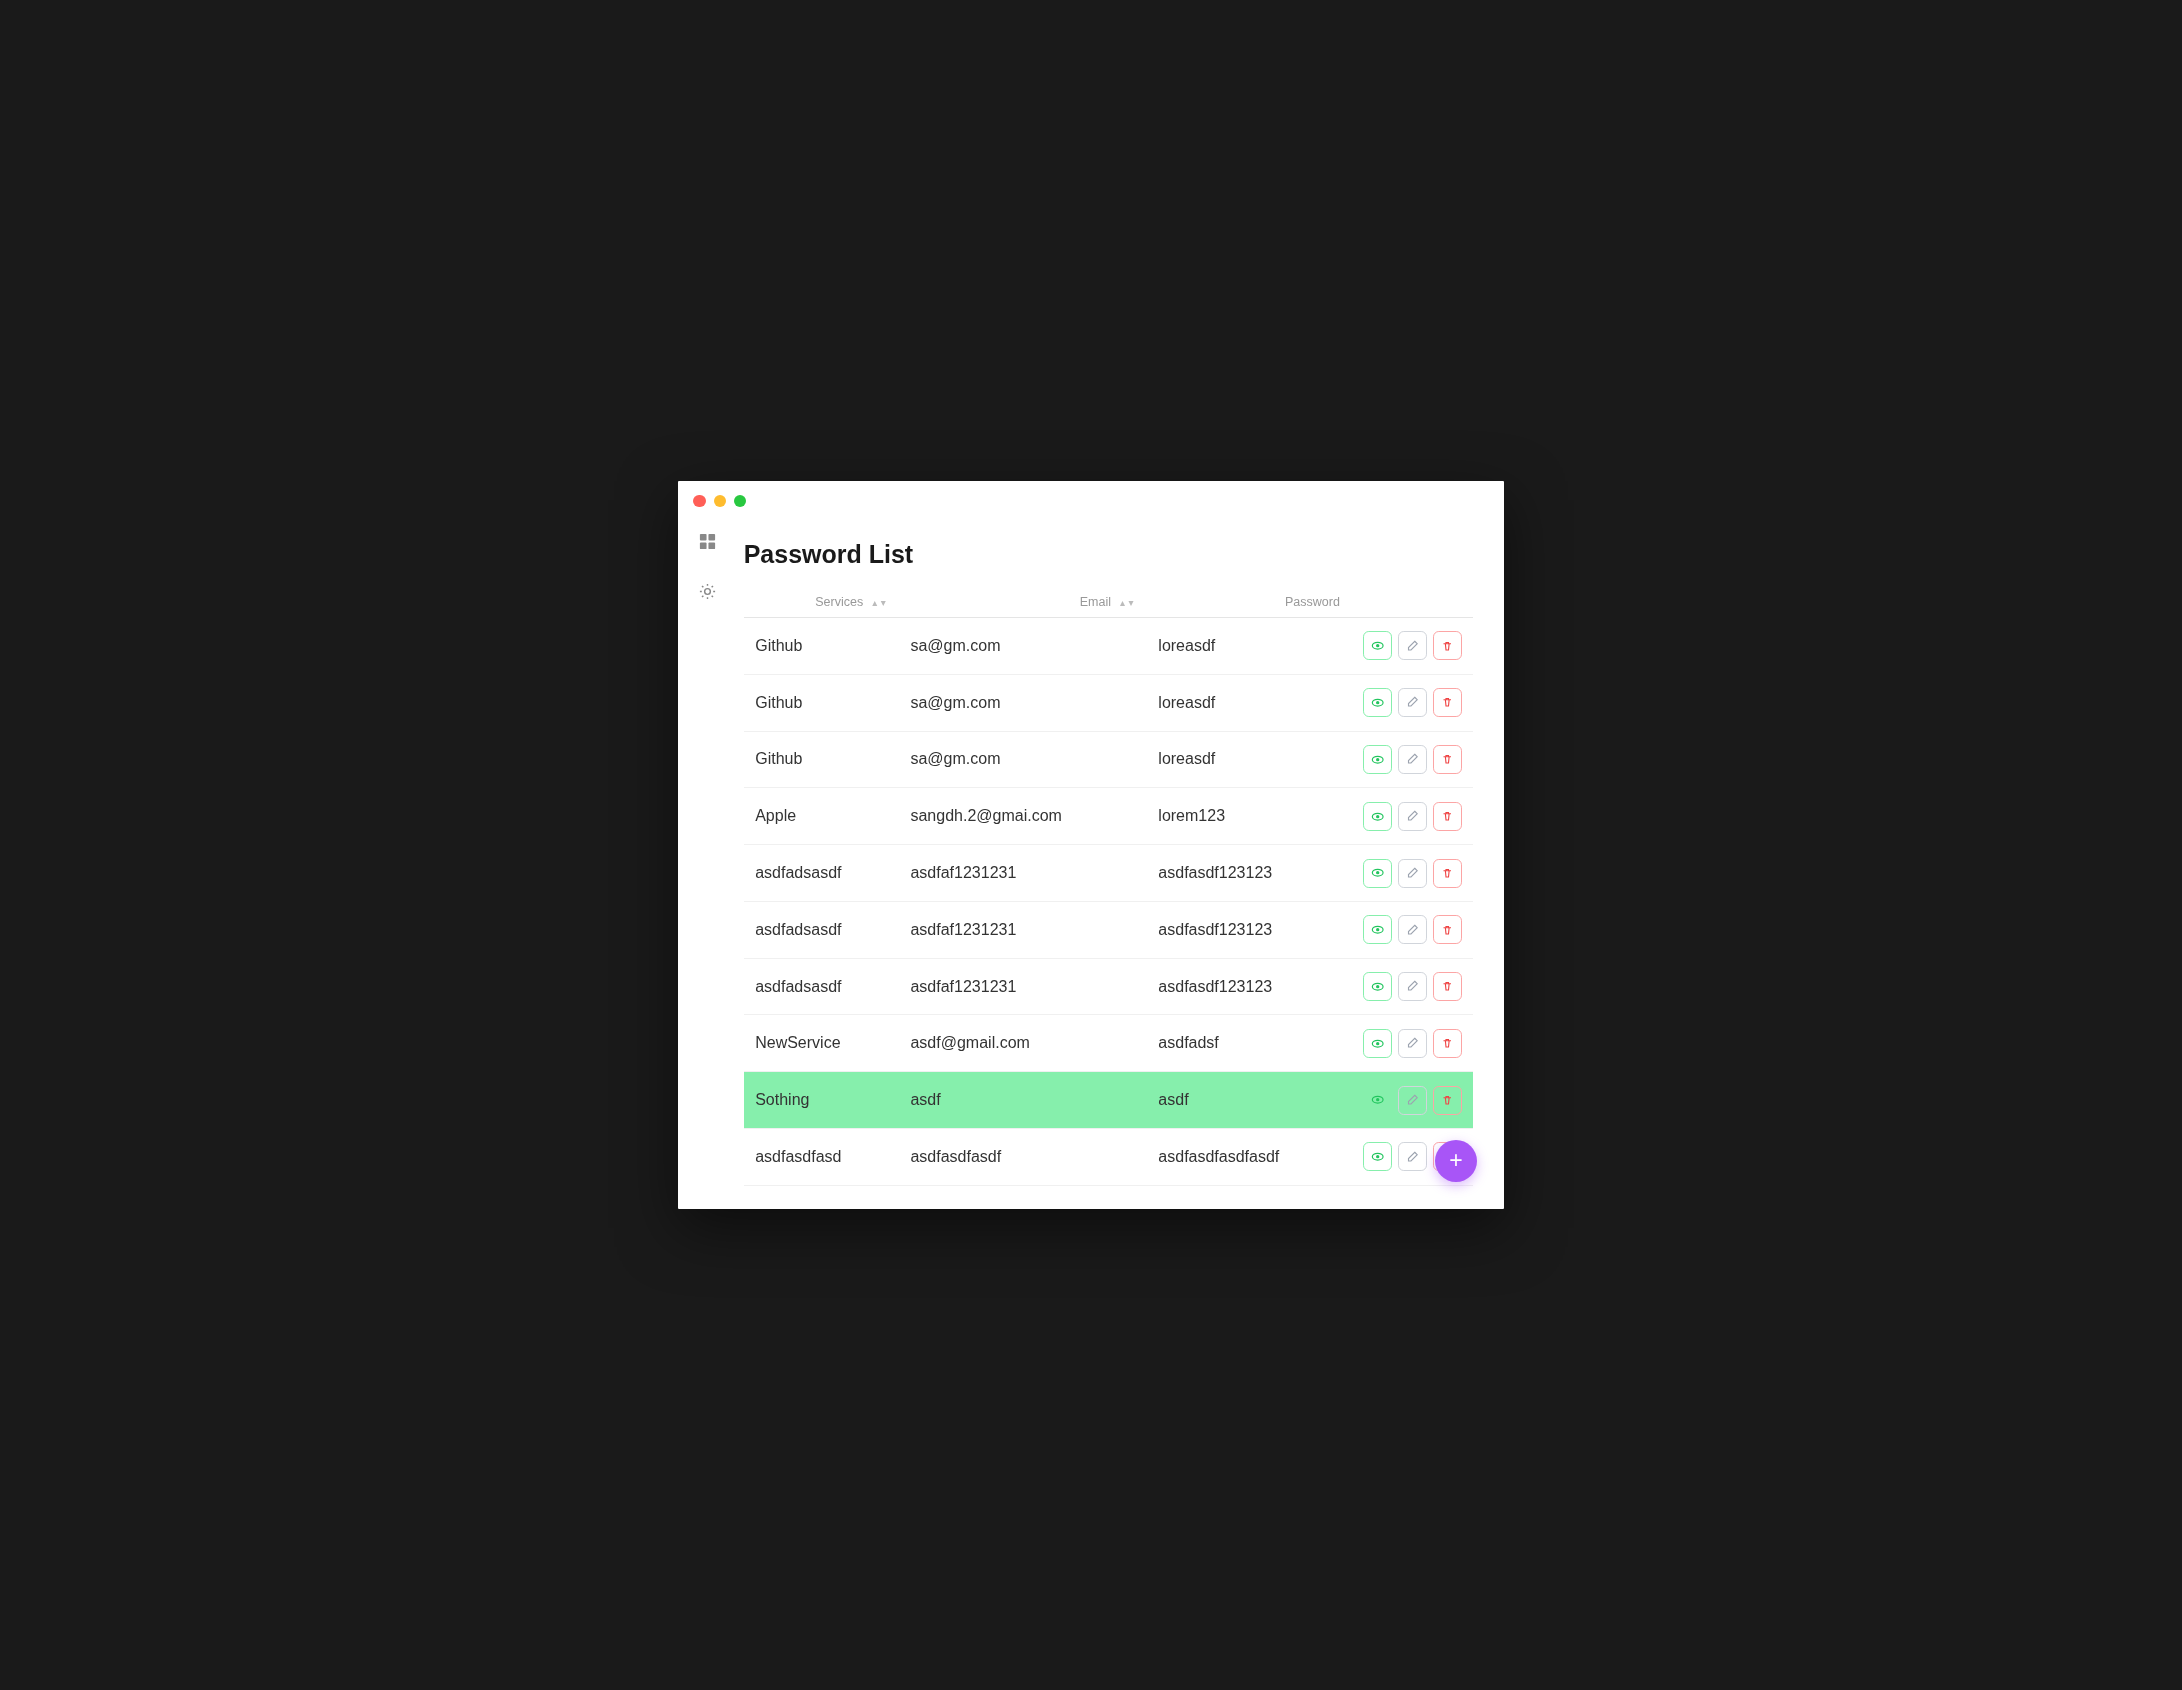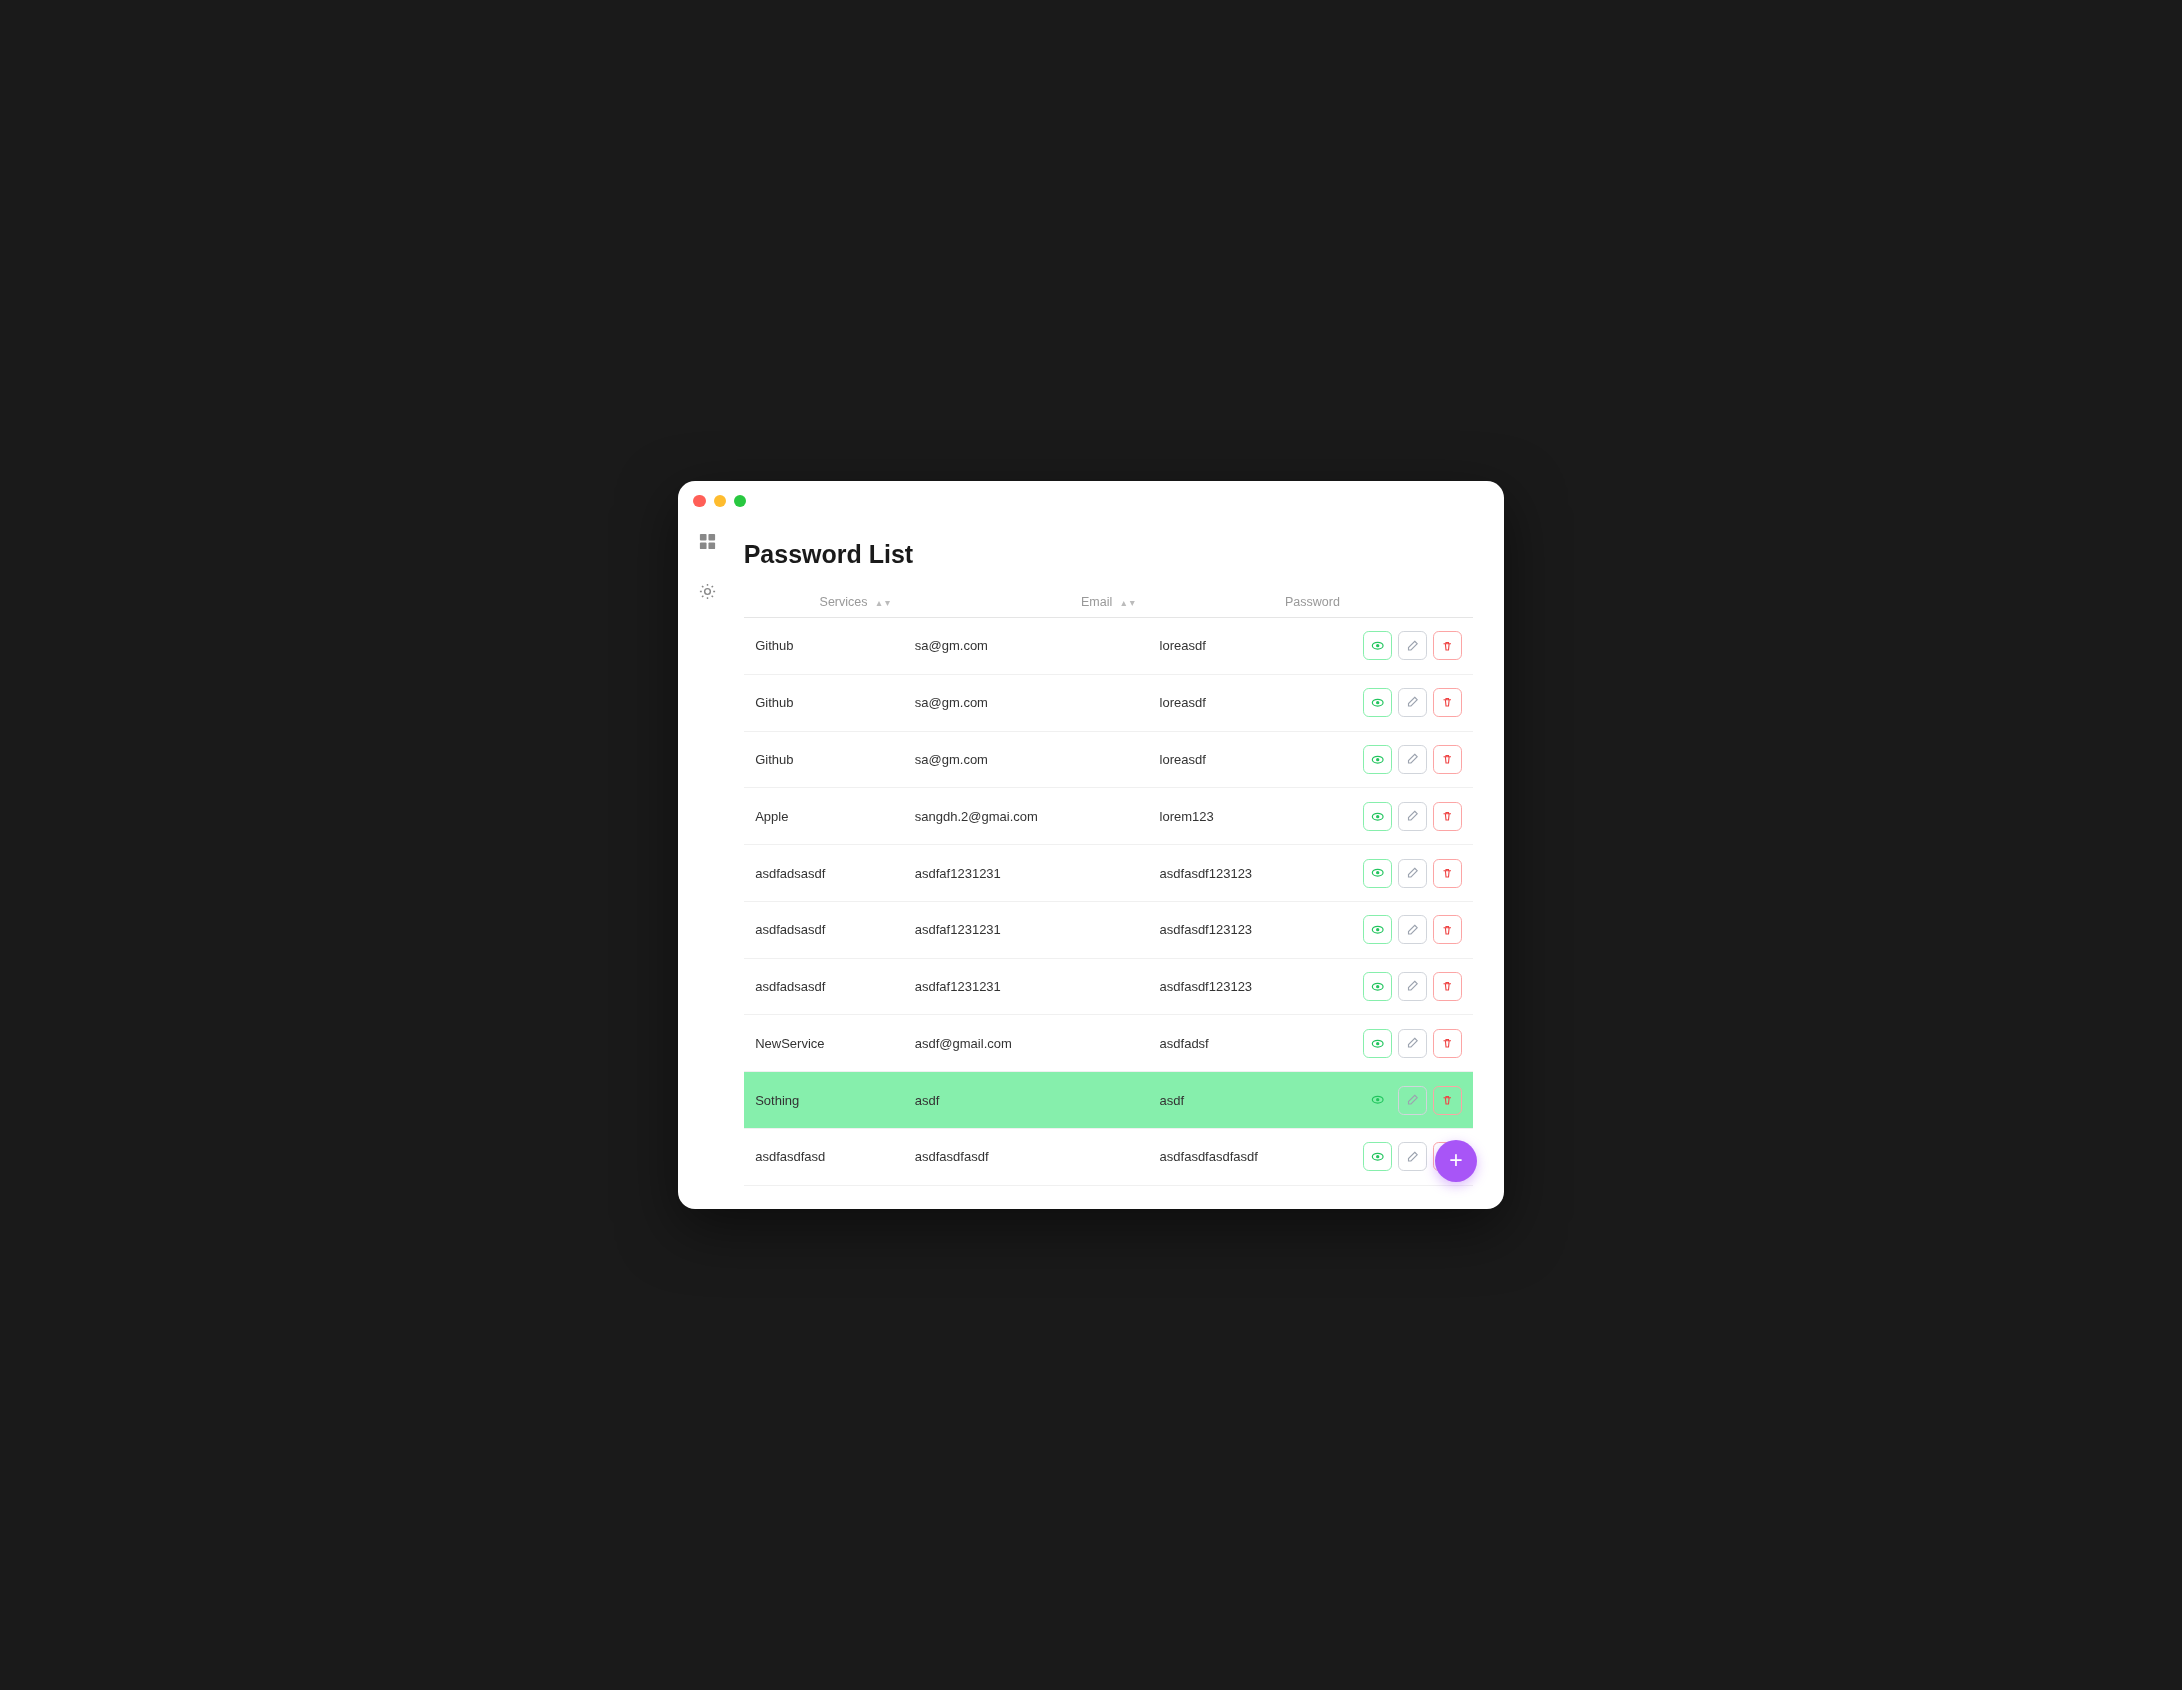--- a/index.html
+++ b/index.html
@@ -8,21 +8,21 @@
       background: #1a1a1a;
       display: flex;
       align-items: center;
       justify-content: center;
       min-height: 100vh;
       font-family: -apple-system, BlinkMacSystemFont, 'Segoe UI', Helvetica, Arial, sans-serif;
     }
 
     .window {
       background: #ffffff;
-      border-radius: 17px;
+      border-radius: 1px;
       width: 826px;
       min-height: 692px;
       position: relative;
       box-shadow: 0 19px 58px rgba(0,0,0,0.5);
       overflow: hidden;
       display: flex;
       flex-direction: column;
     }
 
     .titlebar {
@@ -138,21 +138,21 @@
       border-bottom: 1px solid #f0f0f0;
       transition: background 0.1s;
     }
 
     tbody tr.highlighted {
       background: #86efac;
     }
 
     tbody td {
       padding: 13.4px 11.5px;
-      font-size: 13px;
+      font-size: 16px;
       color: #333;
     }
 
     .action-buttons {
       display: flex;
       gap: 5.8px;
       align-items: center;
       justify-content: flex-end;
     }
 

